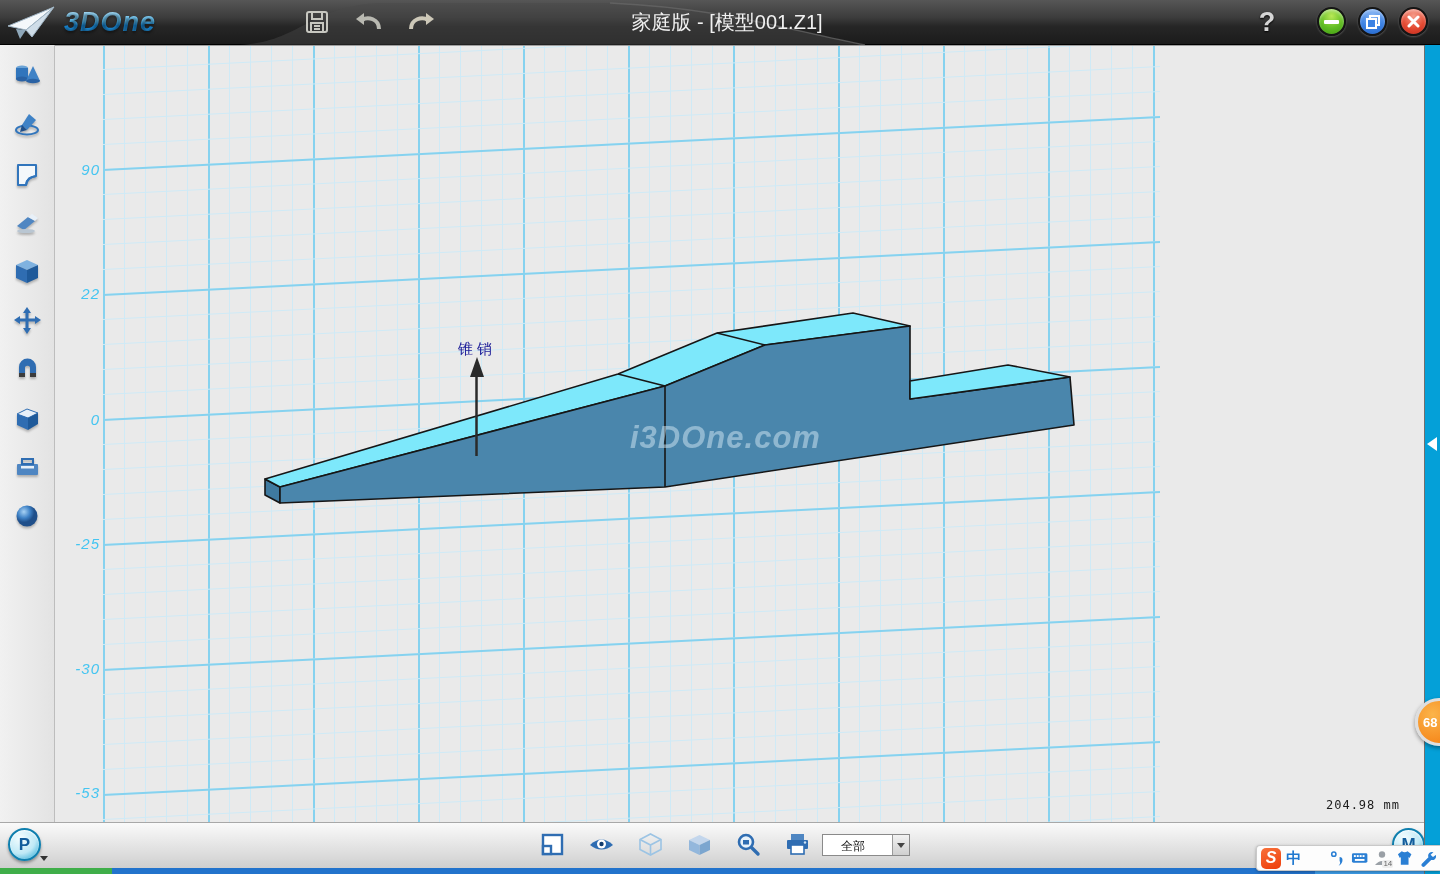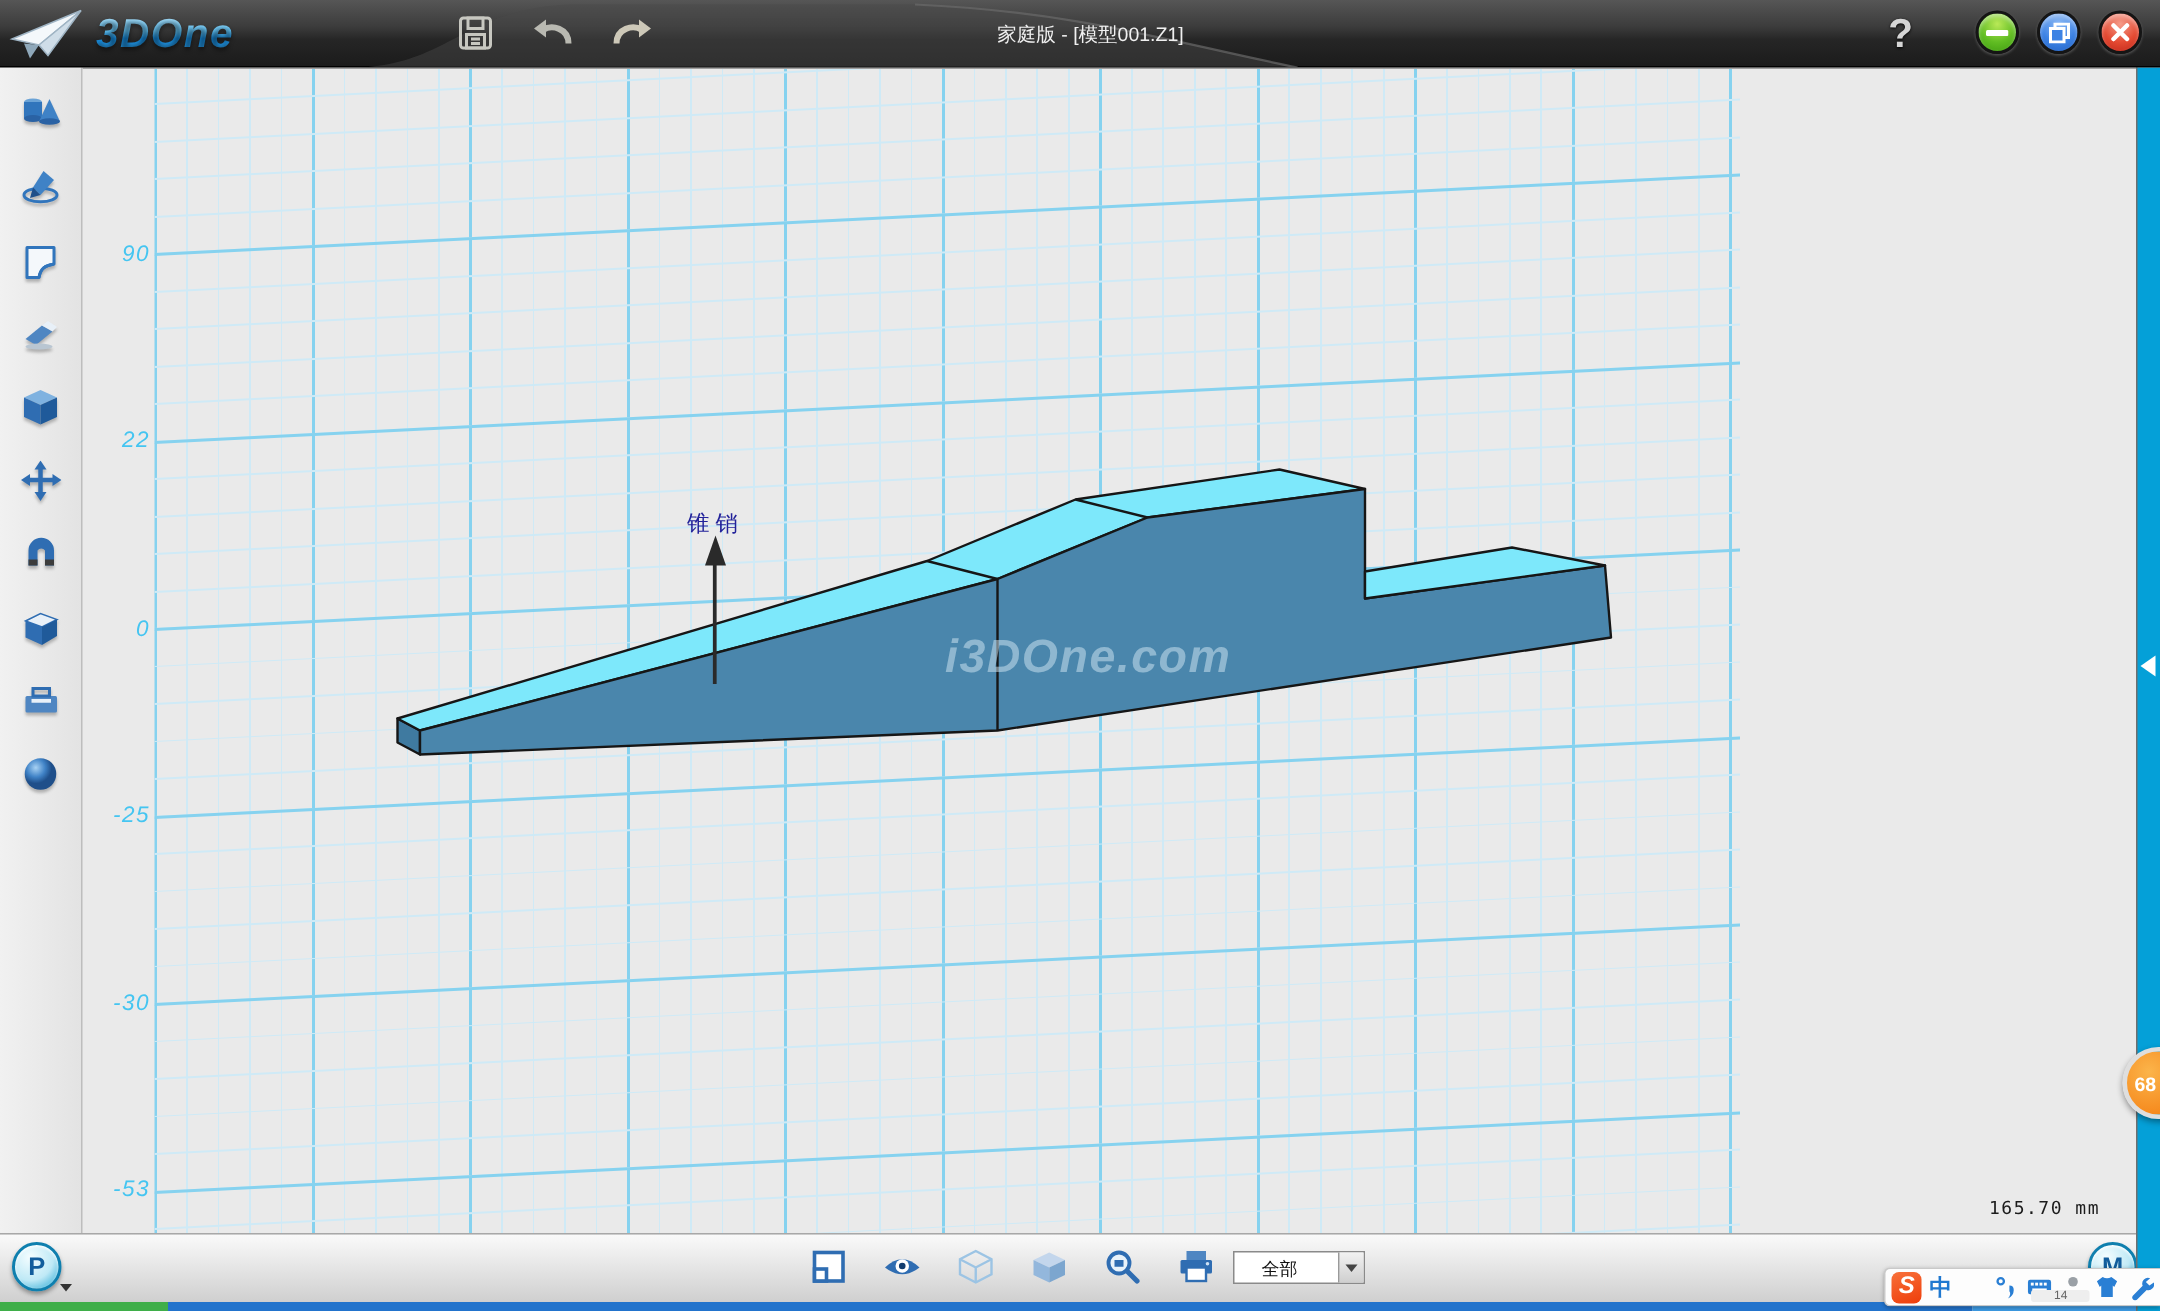--- a/index.html
+++ b/index.html
@@ -11,21 +11,21 @@
     background:linear-gradient(180deg,#565656 0%,#3c3c3c 40%,#262626 60%,#1b1b1b 100%);
     border-bottom:1px solid #000; z-index:30; }
   .titlebar svg.swoosh { position:absolute; left:0; top:0; }
   .logo { position:absolute; left:6px; top:2px; display:flex; align-items:center; height:41px; }
   .brand-text { font-size:27px; font-weight:bold; font-style:italic; letter-spacing:1px; margin-left:6px;
     background:linear-gradient(180deg,#cdeeff 0%,#5fc2f5 45%,#1487d8 60%,#36a8ef 100%);
     -webkit-background-clip:text; background-clip:text; color:transparent; text-shadow:0 2px 3px rgba(0,0,0,.45); }
   .tb-icons { position:absolute; left:300px; top:5px; display:flex; gap:18px; align-items:center; }
   .tb-btn { width:34px; height:34px; display:flex; align-items:center; justify-content:center; cursor:pointer; }
   .tb-title { position:absolute; left:14px; right:0; top:0; height:45px; display:flex; align-items:center; justify-content:center;
-    color:#f0f0f0; font-size:13px; pointer-events:none; }
+    color:#f0f0f0; font-size:20px; pointer-events:none; }
   .help-btn { position:absolute; left:1250px; top:2px; width:34px; height:40px; color:#d5d5d5; font-size:27px; font-weight:bold;
     display:flex; align-items:center; justify-content:center; text-shadow:0 1px 2px #000; cursor:pointer; }
   .winbtn { position:absolute; top:7px; width:29px; height:29px; border-radius:50%; border:2px solid #151515;
     box-shadow:0 1px 2px rgba(255,255,255,.25), inset 0 2px 3px rgba(255,255,255,.5); cursor:pointer;
     display:flex; align-items:center; justify-content:center; }
   .winbtn.min   { left:1317px; background:radial-gradient(circle at 50% 28%,#b9e957,#61bd23 55%,#3d9a0f); }
   .winbtn.restore{ left:1358px; background:radial-gradient(circle at 50% 28%,#8cb9f5,#3c82e4 55%,#1d5ec2); }
   .winbtn.close { left:1399px; background:radial-gradient(circle at 50% 28%,#f59c8a,#e44a32 55%,#bf2518); }
 
   
@@ -76,21 +76,21 @@
   
   .taskbar { position:absolute; left:0; top:868px; width:1440px; height:6px; z-index:15; }
   .taskbar .seg { position:absolute; top:0; height:6px; }
   .sogou { position:absolute; left:1256px; top:845px; width:184px; height:26px; background:#fdfdfd;
     border:1px solid #c9c9c9; border-right:none; border-radius:4px 0 0 4px; box-shadow:0 1px 3px rgba(0,0,0,.3);
     display:flex; align-items:center; gap:5px; padding:0 4px; z-index:40; }
   .sogou .slogo { width:21px; height:21px; border-radius:5px; background:linear-gradient(160deg,#f8713a,#ee3d0a);
     color:#fff; font-weight:bold; font-style:italic; font-size:16px; display:flex; align-items:center; justify-content:center; cursor:pointer; }
   .sogou .zh { color:#1f78d0; font-weight:bold; font-size:15px; cursor:pointer; }
   .sg-ic { width:18px; height:18px; cursor:pointer; position:relative; }
-  .sg-ic .mini { position:absolute; right:-2px; bottom:-1px; font-size:8px; color:#666; background:#eee; line-height:8px; padding:0 15px; border-radius:2px; }
+  .sg-ic .mini { position:absolute; right:-2px; bottom:-1px; font-size:8px; color:#666; background:#eee; line-height:8px; padding:0 1px; border-radius:2px; }
 </style>
 </head>
 <body>
 
 <div id="app">
 
   <div class="titlebar">
     <svg class="swoosh" width="1440" height="45">
       <path d="M240,45 C300,42 310,6 380,3 L610,3 C720,8 780,28 865,45 Z" fill="#4a4a4a" opacity="0.45"></path>
       <path d="M610,3 C720,8 780,28 865,45" stroke="#6a6a6a" stroke-width="1.5" fill="none" opacity="0.7"></path>
@@ -234,21 +234,21 @@
         <line x1="610" y1="340" x2="610" y2="441"></line>
       </g>
       <text x="575" y="402" font-size="31" font-style="italic" font-weight="bold" letter-spacing="1" fill="#d4e9f4" opacity="0.5">i3DOne.com</text>
       <g>
         <line x1="421.5" y1="410" x2="421.5" y2="329" stroke="#2a2a2a" stroke-width="2.5"></line>
         <polygon points="422,311 415,331 429,331" fill="#2a2a2a"></polygon>
         <text x="403" y="308" font-size="15" letter-spacing="4" fill="#22229a">锥销</text>
       </g>
     </svg>
 
-    <span class="dim-readout">165.70 mm</span>
+    <span class="dim-readout">204.98 mm</span>
   </div>
 
   <div class="rstrip">
     <div class="collapse"></div>
   </div>
   <div class="badge68">
     <span>68</span>
   </div>
 
   <div class="footer">

